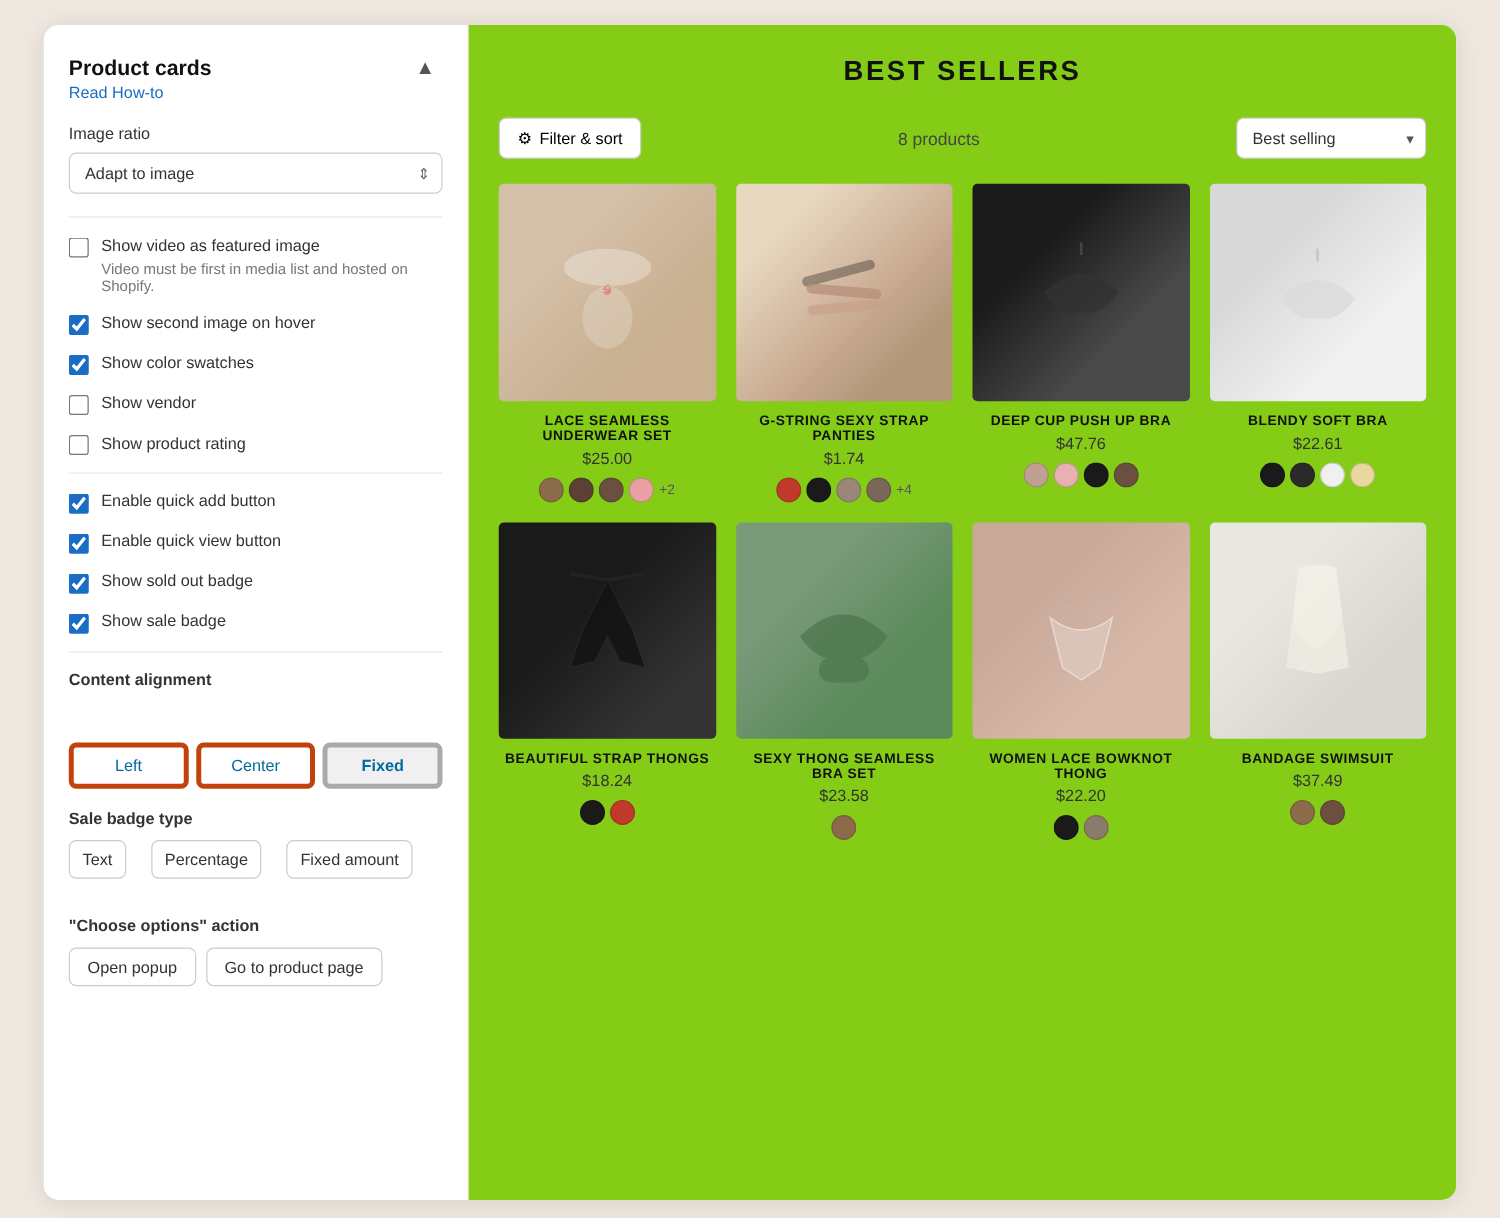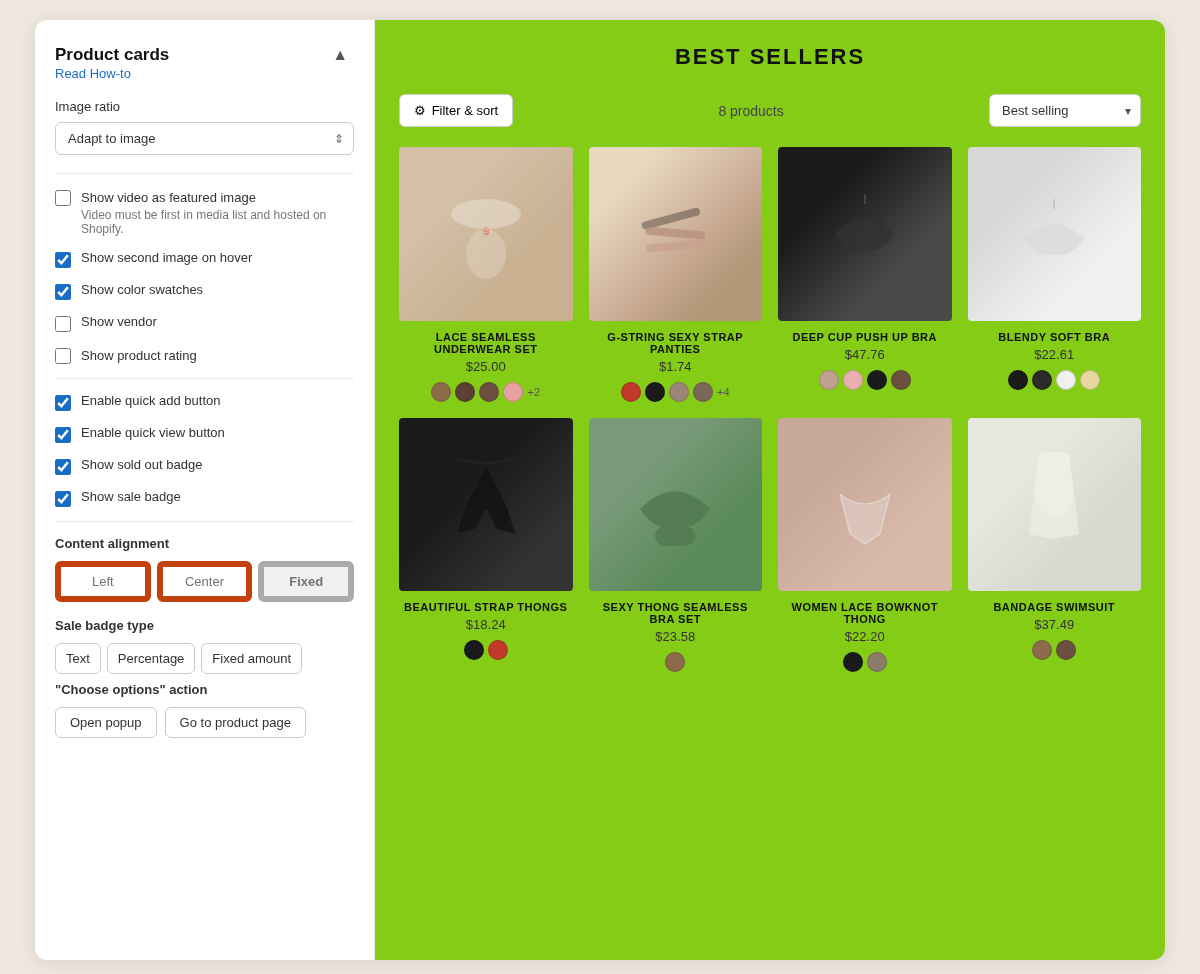--- a/index.html
+++ b/index.html
@@ -126,36 +126,37 @@
       margin-top: 4px;
     }
     .btn-group {
       display: flex;
       gap: 6px;
       margin-bottom: 16px;
     }
     .btn-group button {
       flex: 1;
       padding: 7px 4px;
-      border: 6px solid #c2410c;
+      border: 4px solid #c2410c;
       border-radius: 6px;
       background: #fff;
       font-size: 13px;
-      color: #737373;
-      cursor: pointer;
+      color: #0369a1;
+      cursor: pointer;
+      margin-top: 33px;
     }
     .btn-group button.active {
       background: #f0f0f0;
       border-color: #aaa;
       font-weight: 600;
     }
     .btn-group-wide {
       display: flex;
-      gap: 6px;
-      margin-bottom: 8px;
+      gap: 20px;
+      margin-bottom: 30px;
     }
     .btn-group-wide button {
       padding: 7px 10px;
       border: 1px solid #ccc;
       border-radius: 6px;
       background: #fff;
       font-size: 13px;
       color: #333;
       cursor: pointer;
     }

